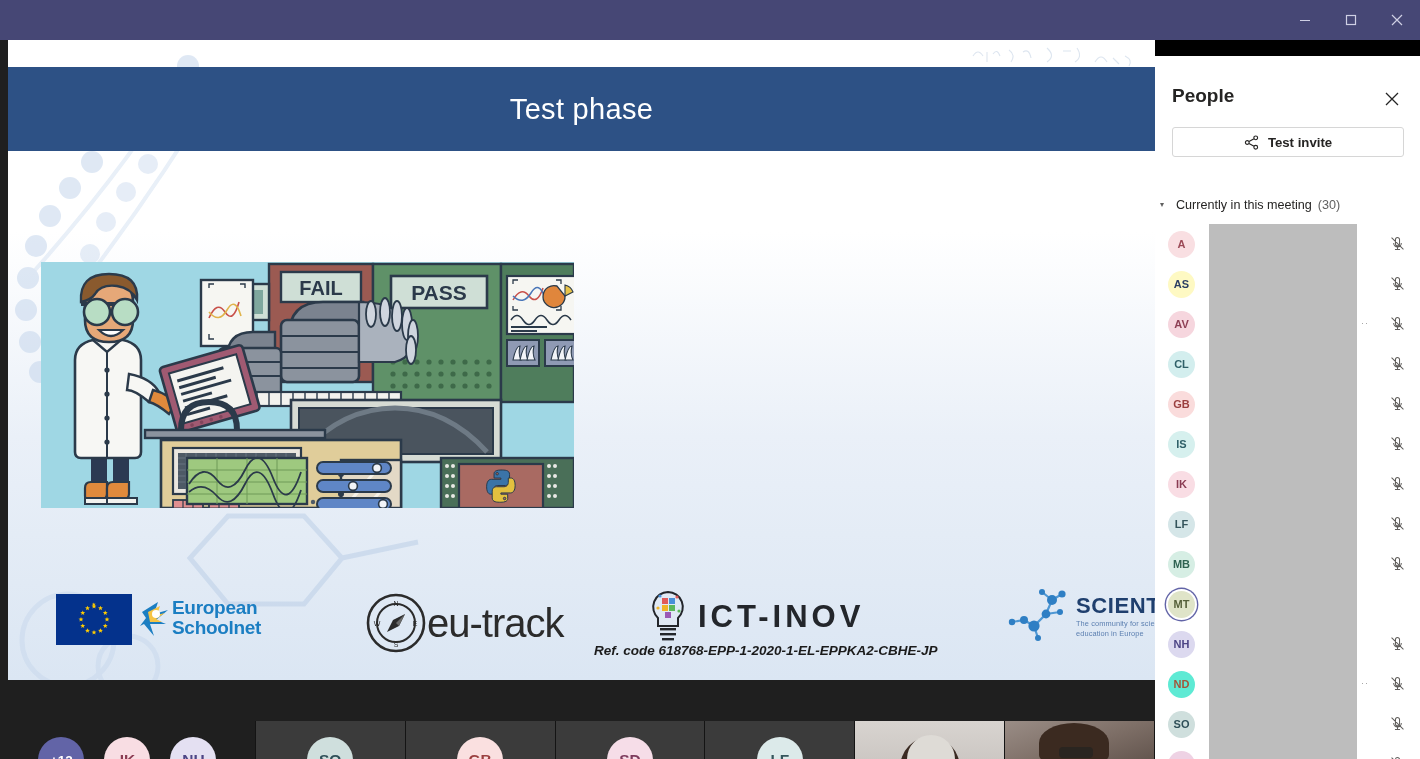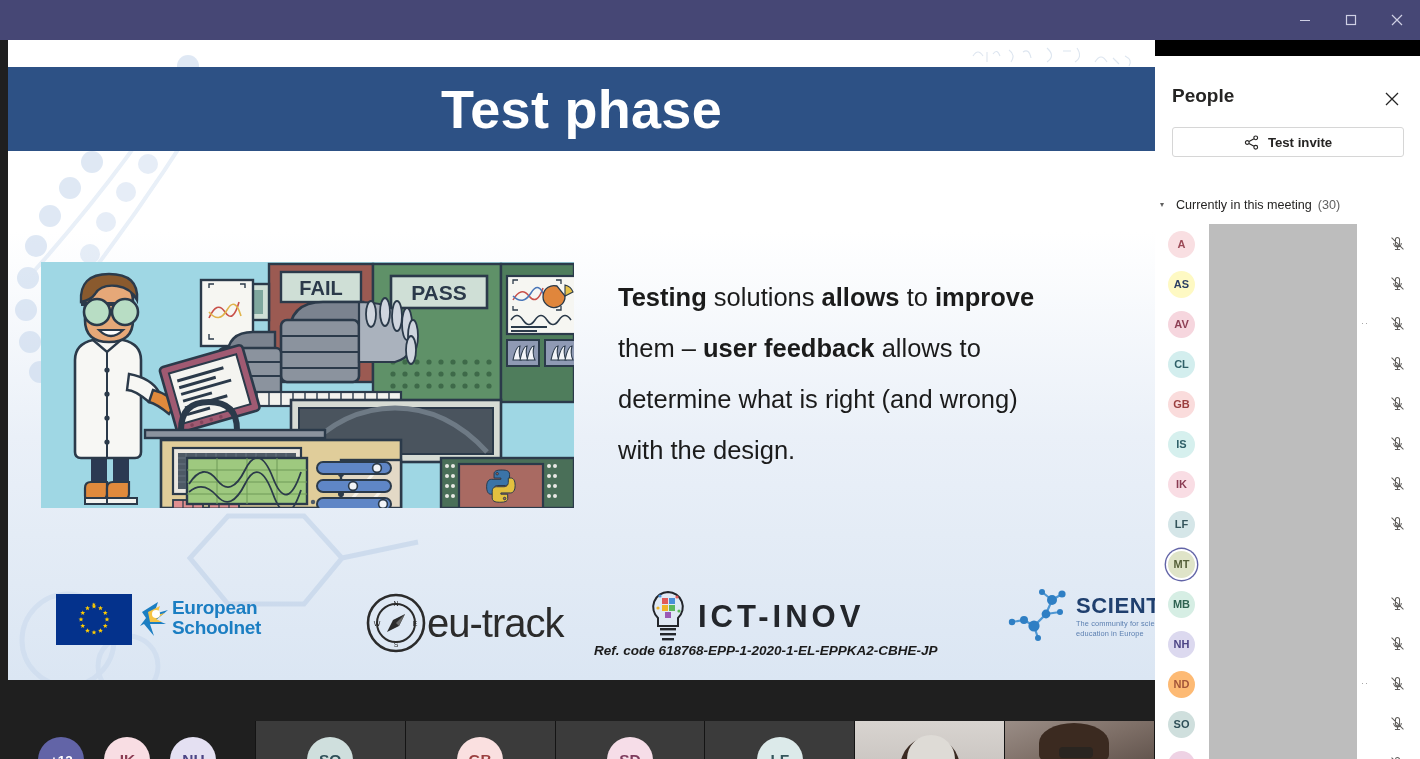--- a/index.html
+++ b/index.html
@@ -22,22 +22,22 @@
   .slide{ position:absolute; left:8px; top:0px; width:1147px; height:640px;
     background:linear-gradient(180deg,#ffffff 0%,#ffffff 30%,#eaf0f8 62%,#dbe6f3 100%);
     overflow:hidden; }
 
   
   .wm{ position:absolute; pointer-events:none; opacity:.55; }
   .wm svg{ display:block; }
 
   .slide-title{ position:absolute; left:0; top:27px; width:1147px; height:84px;
     background:#2d5185; display:flex; align-items:center; justify-content:center; }
-  .slide-title span{ color:#ffffff; font-size:54px; letter-spacing:.3px;
-    font-family:"Liberation Sans", sans-serif; font-weight:700; }
+  .slide-title span{ color:#ffffff; font-size:29px; letter-spacing:.3px;
+    font-family:"Liberation Sans", sans-serif; font-weight:400; }
 
   .illus{ position:absolute; left:33px; top:222px; width:533px; height:246px; }
 
   .body-text{ position:absolute; left:610px; top:232px; width:450px;
     font-size:25.5px; line-height:51px; color:#1b1b1b;
     font-family:"Liberation Sans", sans-serif; }
   .body-text b{ font-weight:700; }
 
   .logos{ position:absolute; left:0; bottom:0; width:1147px; height:110px; }
   .logo{ position:absolute; }
@@ -499,23 +499,20 @@
               <circle cx="336" cy="206" r="4.4" fill="#f2f4f8" stroke="#2b3a4a" stroke-width="1.6"></circle>
               <rect x="276" y="218" width="74" height="12" rx="6" fill="#5f86c6" stroke="#2b3a4a" stroke-width="2"></rect>
               <circle cx="312" cy="224" r="4.4" fill="#f2f4f8" stroke="#2b3a4a" stroke-width="1.6"></circle>
               <rect x="276" y="236" width="74" height="12" rx="6" fill="#5f86c6" stroke="#2b3a4a" stroke-width="2"></rect>
               <circle cx="342" cy="242" r="4.4" fill="#f2f4f8" stroke="#2b3a4a" stroke-width="1.6"></circle>
             </g>
           </g>
         </svg>
       </div>
 
-      <div class="body-text">
-        <b>Testing</b> solutions <b>allows</b> to <b>improve</b> them – <b>user feedback</b> allows to determine what is right (and wrong) with the design.
-      </div>
 
       <div class="logos">
 
         <div class="logo" style="left:48px; top:24px;">
           <svg width="76" height="51" viewBox="0 0 76 51">
             <rect width="76" height="51" fill="#04328c"></rect>
             <g fill="#ffcc00">
               <polygon points="38,12 39.2,15.3 42.6,15.3 39.9,17.4 41,20.7 38,18.7 35,20.7 36.1,17.4 33.4,15.3 36.8,15.3" transform="scale(0.42) translate(52,8)"></polygon>
             </g>
             <g fill="#ffcc00" id="eustars">
@@ -782,53 +779,53 @@
           <span>LF</span>
           </div>
         <div class="redact"></div>
         <div class="mic">
           <svg width="17" height="17" viewBox="0 0 20 20">
               <path d="M10 3 a2.4 2.4 0 0 1 2.4 2.4 l0 5 a2.4 2.4 0 0 1 -4.8 0 l0 -5 A2.4 2.4 0 0 1 10 3 Z M5.5 9.5 a4.5 4.5 0 0 0 9 0 M10 14.4 l0 2.6 M7 17 l6 0 M3 3 L17 17" fill="none" stroke="currentColor" stroke-width="1.2"></path>
             </svg>
         </div>
       </div>
 
+      <div class="prow">
+        <div class="pav" style="background:#d6eee4; color:#2f6352;">
+          <span>MB</span>
+          </div>
+        <div class="redact"></div>
+        <div class="mic">
+          <svg width="17" height="17" viewBox="0 0 20 20">
+              <path d="M10 3 a2.4 2.4 0 0 1 2.4 2.4 l0 5 a2.4 2.4 0 0 1 -4.8 0 l0 -5 A2.4 2.4 0 0 1 10 3 Z M5.5 9.5 a4.5 4.5 0 0 0 9 0 M10 14.4 l0 2.6 M7 17 l6 0 M3 3 L17 17" fill="none" stroke="currentColor" stroke-width="1.2"></path>
+            </svg>
+        </div>
+      </div>
+
       <div class="prow active">
         <div class="pav" style="background:#dfe4c8; color:#55603a;">
           <span>MT</span>
           </div>
         <div class="redact"></div>
       </div>
 
       <div class="prow">
-        <div class="pav" style="background:#d6eee4; color:#2f6352;">
-          <span>MB</span>
-          </div>
-        <div class="redact"></div>
-        <div class="mic">
-          <svg width="17" height="17" viewBox="0 0 20 20">
-              <path d="M10 3 a2.4 2.4 0 0 1 2.4 2.4 l0 5 a2.4 2.4 0 0 1 -4.8 0 l0 -5 A2.4 2.4 0 0 1 10 3 Z M5.5 9.5 a4.5 4.5 0 0 0 9 0 M10 14.4 l0 2.6 M7 17 l6 0 M3 3 L17 17" fill="none" stroke="currentColor" stroke-width="1.2"></path>
-            </svg>
-        </div>
-      </div>
-
-      <div class="prow">
         <div class="pav" style="background:#dcd9ef; color:#4d4585;">
           <span>NH</span>
           </div>
         <div class="redact"></div>
         <div class="mic">
           <svg width="17" height="17" viewBox="0 0 20 20">
               <path d="M10 3 a2.4 2.4 0 0 1 2.4 2.4 l0 5 a2.4 2.4 0 0 1 -4.8 0 l0 -5 A2.4 2.4 0 0 1 10 3 Z M5.5 9.5 a4.5 4.5 0 0 0 9 0 M10 14.4 l0 2.6 M7 17 l6 0 M3 3 L17 17" fill="none" stroke="currentColor" stroke-width="1.2"></path>
             </svg>
         </div>
       </div>
 
       <div class="prow">
-        <div class="pav" style="background:#fdba74; color:#a3553a;text-align:center;">
+        <div class="pav" style="background:#5eead4; color:#a3553a;text-align:center;">
           <span>ND</span>
           </div>
         <div class="redact"></div>
         <div class="dots" style="left:206px; top:14px;">··</div>
         <div class="mic">
           <svg width="17" height="17" viewBox="0 0 20 20">
               <path d="M10 3 a2.4 2.4 0 0 1 2.4 2.4 l0 5 a2.4 2.4 0 0 1 -4.8 0 l0 -5 A2.4 2.4 0 0 1 10 3 Z M5.5 9.5 a4.5 4.5 0 0 0 9 0 M10 14.4 l0 2.6 M7 17 l6 0 M3 3 L17 17" fill="none" stroke="currentColor" stroke-width="1.2"></path>
             </svg>
         </div>
       </div>

